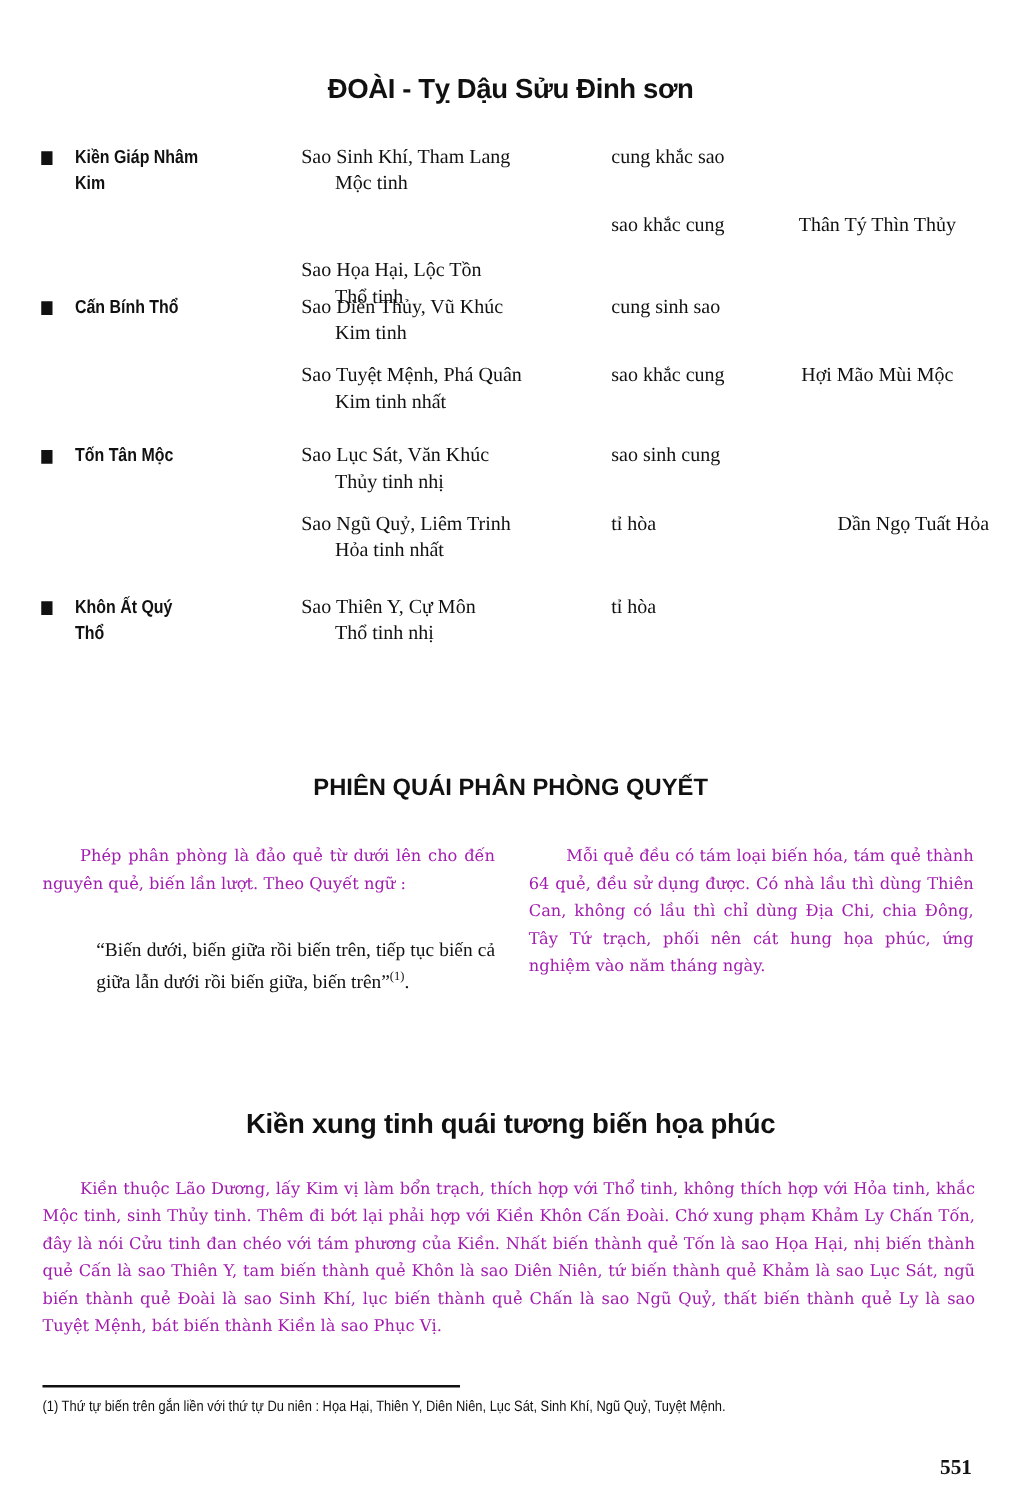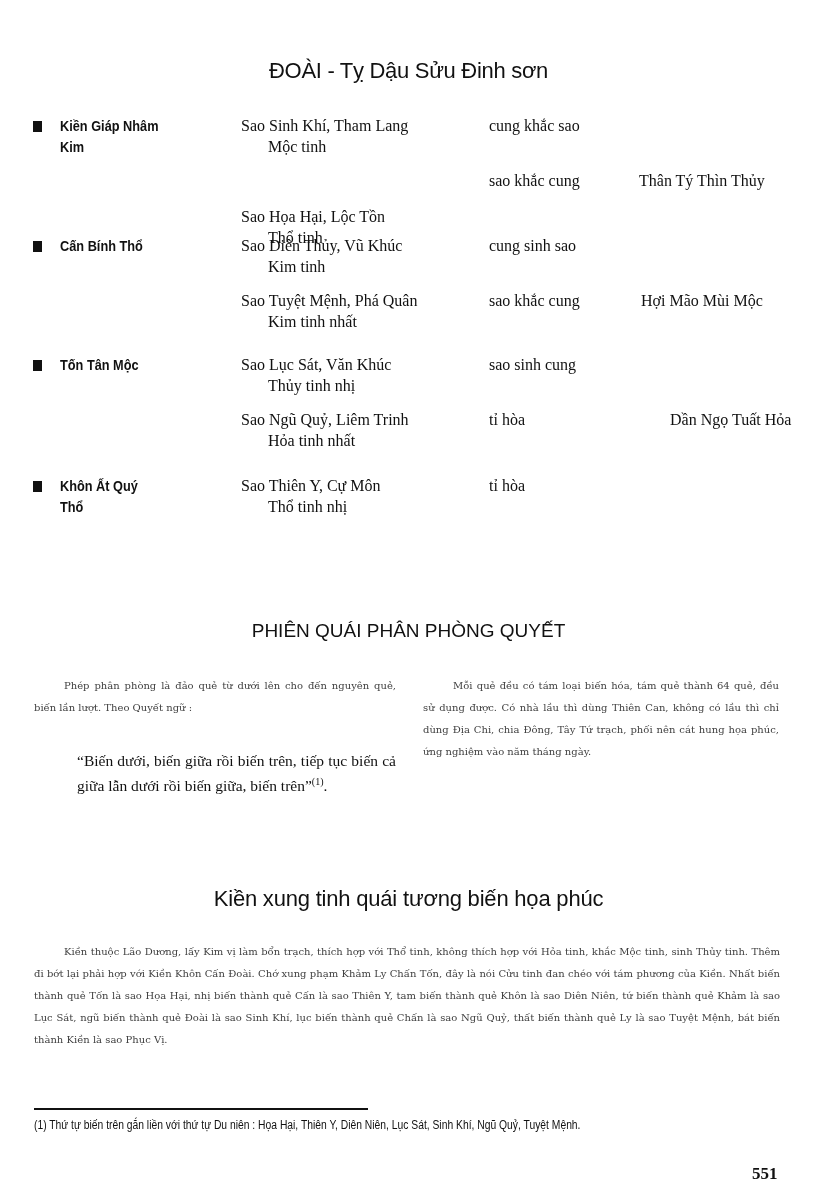--- a/index.html
+++ b/index.html
@@ -1,26 +1,26 @@
 <!DOCTYPE html>
 <html><head>
   <meta charset="utf-8">
   <style>
     html, body { margin: 0; padding: 0; background: #ffffff; }
     body { width: 817px; height: 1200px; position: relative; overflow: hidden; color: #111; }
     .abs { position: absolute; }
-    .h-sans { font-family: "Liberation Sans", "DejaVu Sans", sans-serif; font-weight: normal; text-align: center; left: 0; width: 817px; }
+    .h-sans { font-family: "Liberation Sans", "DejaVu Sans", sans-serif; font-weight: bold; text-align: center; left: 0; width: 817px; }
     .h1 { top: 58px; font-size: 22px; letter-spacing: -0.3px; }
     .h2 { top: 620px; font-size: 19px; }
     .h3 { top: 886px; font-size: 22px; letter-spacing: -0.2px; }
     .row { font-family: "Liberation Serif", "DejaVu Serif", serif; font-size: 16px; line-height: 21px; }
     .lbl { font-family: "Liberation Sans", "DejaVu Sans", sans-serif; font-weight: bold; font-size: 15px; line-height: 21px; transform: scaleX(0.85); transform-origin: left top; }
     .bullet { width: 9px; height: 11px; background: #111; }
     .star-line2 { padding-left: 27px; font-family: Liberation Serif, serif; }
-    .body-serif { font-family: "DejaVu Serif", "Liberation Serif", serif; font-size: 10px; line-height: 22px; text-align: justify; color: #404040; }
+    .body-serif { font-family: "DejaVu Serif", "Liberation Serif", serif; font-size: 13px; line-height: 22px; text-align: justify; color: #a21caf; }
     .quote { font-family: "Liberation Serif", "DejaVu Serif", serif; font-size: 15.5px; line-height: 21px; text-align: justify; }
     .indent { text-indent: 30px; }
     .rule { height: 2px; background: #111; }
     .foot { font-family: "Liberation Sans", "DejaVu Sans", sans-serif; font-size: 12px; transform: scaleX(0.86); transform-origin: left top; white-space: nowrap; }
     .pnum { font-family: "Liberation Serif", "DejaVu Serif", serif; font-weight: bold; font-size: 17px; }
     sup { font-size: 10px; }
   </style>
 </head>
 <body>
 

